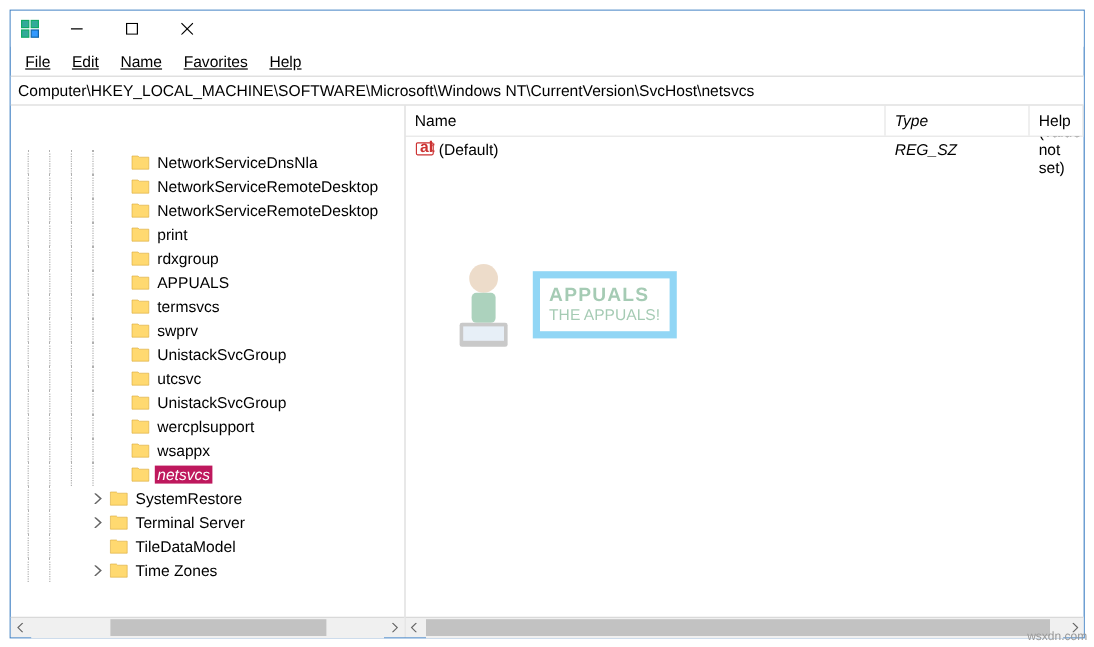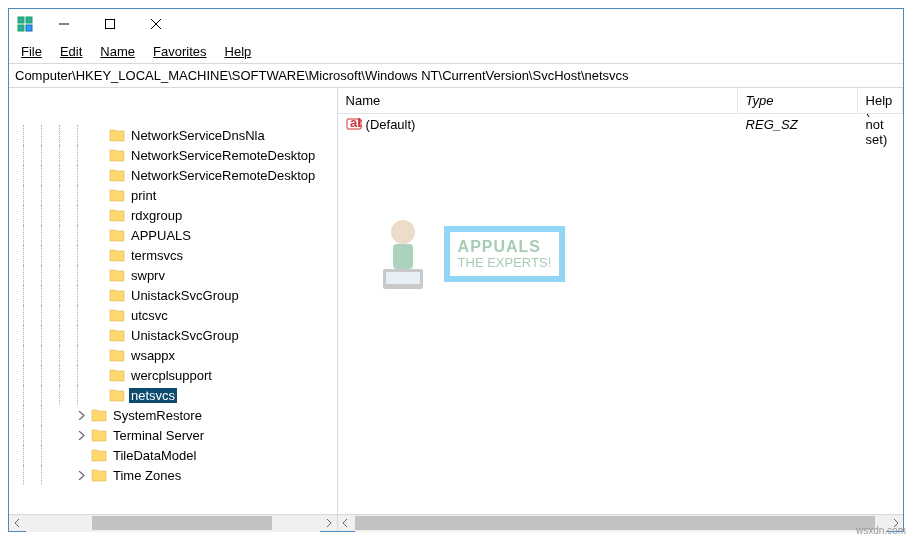--- a/index.html
+++ b/index.html
@@ -14,21 +14,21 @@
 .menubar { height: 24px; display: flex; align-items: center; padding: 0 4px; gap: 2px; }
 .menu-item { padding: 2px 8px; font-size: 13px; text-decoration: underline; }
 .addressbar { border-top: 1px solid #d9d9d9; border-bottom: 1px solid #d9d9d9; padding: 4px 6px; font-size: 13px; background: #fff; }
 .content { flex: 1; display: flex; min-height: 0; }
 .tree-pane { width: 330px; border-right: 1px solid #d9d9d9; display: flex; flex-direction: column; position: relative; }
 .tree-scroll { flex: 1; overflow: hidden; padding: 2px 0 0 0; margin-top: 35px; }
 .tree-node { display: flex; align-items: center; height: 20px; white-space: nowrap; font-size: 13px; color: #000; }
 .tree-node .expander { width: 16px; height: 16px; display: inline-flex; align-items: center; justify-content: center; margin: 0 2px 0 0; }
 .tree-node .folder-icon { width: 16px; height: 14px; margin-right: 4px; }
 .tree-node .label { padding: 0 2px; }
-.tree-node .label.selected { background: #0c4a6e; color: #fff; }
+.tree-node .label.selected { background: #be185d; color: #fff; font-style: italic; }
 .hscroll-bar { height: 17px; background: #f0f0f0; border-top: 1px solid #d9d9d9; display: flex; align-items: center; }
 .hscroll-bar .arrow { width: 17px; height: 17px; display:flex; align-items:center; justify-content:center; }
 .hscroll-bar .track { flex: 1; height: 17px; background: #f0f0f0; position: relative; }
 .hscroll-bar .thumb { position: absolute; top: 1px; height: 14px; background: #c2c2c2; }
 .list-pane { flex: 1; display: flex; flex-direction: column; }
 .list-header { display: flex; border-bottom: 1px solid #e5e5e5; height: 26px; align-items: center; }
 .list-header .col { padding: 0 8px; font-size: 13px; height: 100%; display: flex; align-items: center; border-right: 1px solid #e5e5e5; }
 .list-body { flex: 1; position: relative; overflow: hidden; }
 .list-row { display: flex; align-items: center; height: 20px; padding: 0 0 0 6px; font-size: 13px; }
 .list-row .cell { padding: 0 2px; }
@@ -236,34 +236,34 @@
             <span style="display:inline-block;width:82px;position:relative;height:100%;">
               <span style="position:absolute;left:14px;top:0;bottom:0;border-left:1px dotted #b0b0b0"></span>
               <span style="position:absolute;left:32px;top:0;bottom:0;border-left:1px dotted #b0b0b0"></span>
               <span style="position:absolute;left:50px;top:0;bottom:0;border-left:1px dotted #b0b0b0"></span>
               <span style="position:absolute;left:68px;top:0;bottom:0;border-left:1px dotted #b0b0b0"></span>
             </span>
             <span class="expander"></span>
             <span class="folder-icon"><svg viewBox="0 0 16 14">
                 <path d="M1 2 h5 l1 1 h8 v10 h-14 z" fill="#ffd970" stroke="#d9a93a" stroke-width="0.5"></path>
               </svg></span>
+            <span class="label">wercplsupport</span>
+          </div>
+          <div class="tree-node">
+            <span style="display:inline-block;width:82px;position:relative;height:100%;">
+              <span style="position:absolute;left:14px;top:0;bottom:0;border-left:1px dotted #b0b0b0"></span>
+              <span style="position:absolute;left:32px;top:0;bottom:0;border-left:1px dotted #b0b0b0"></span>
+              <span style="position:absolute;left:50px;top:0;bottom:0;border-left:1px dotted #b0b0b0"></span>
+              <span style="position:absolute;left:68px;top:0;bottom:0;border-left:1px dotted #b0b0b0"></span>
+            </span>
+            <span class="expander"></span>
+            <span class="folder-icon"><svg viewBox="0 0 16 14">
+                <path d="M1 2 h5 l1 1 h8 v10 h-14 z" fill="#ffd970" stroke="#d9a93a" stroke-width="0.5"></path>
+              </svg></span>
             <span class="label">wsappx</span>
-          </div>
-          <div class="tree-node">
-            <span style="display:inline-block;width:82px;position:relative;height:100%;">
-              <span style="position:absolute;left:14px;top:0;bottom:0;border-left:1px dotted #b0b0b0"></span>
-              <span style="position:absolute;left:32px;top:0;bottom:0;border-left:1px dotted #b0b0b0"></span>
-              <span style="position:absolute;left:50px;top:0;bottom:0;border-left:1px dotted #b0b0b0"></span>
-              <span style="position:absolute;left:68px;top:0;bottom:0;border-left:1px dotted #b0b0b0"></span>
-            </span>
-            <span class="expander"></span>
-            <span class="folder-icon"><svg viewBox="0 0 16 14">
-                <path d="M1 2 h5 l1 1 h8 v10 h-14 z" fill="#ffd970" stroke="#d9a93a" stroke-width="0.5"></path>
-              </svg></span>
-            <span class="label">wercplsupport</span>
           </div>
           <div class="tree-node">
             <span style="display:inline-block;width:82px;position:relative;height:100%;">
               <span style="position:absolute;left:14px;top:0;bottom:0;border-left:1px dotted #b0b0b0"></span>
               <span style="position:absolute;left:32px;top:0;bottom:0;border-left:1px dotted #b0b0b0"></span>
               <span style="position:absolute;left:50px;top:0;bottom:0;border-left:1px dotted #b0b0b0"></span>
               <span style="position:absolute;left:68px;top:0;bottom:0;border-left:1px dotted #b0b0b0"></span>
             </span>
             <span class="expander"></span>
             <span class="folder-icon"><svg viewBox="0 0 16 14">
@@ -367,21 +367,21 @@
         </div>
         <div class="watermark">
           <svg width="70" height="80" viewBox="0 0 70 80">
               <circle cx="35" cy="18" r="12" fill="#d9b38c"></circle>
               <rect x="25" y="30" width="20" height="25" rx="4" fill="#4a9d6f"></rect>
               <rect x="15" y="55" width="40" height="20" rx="2" fill="#888"></rect>
               <rect x="18" y="58" width="34" height="12" fill="#cde"></rect>
             </svg>
           <div class="wm-box">
             <div class="wm-title">APPUALS</div>
-            <div>THE EXPERTS!</div>
+            <div>THE APPUALS!</div>
           </div>
         </div>
       </div>
       <div class="hscroll-bar">
         <div class="arrow">
             <svg width="8" height="8" viewBox="0 0 8 8">
               <path d="M5 0 L1 4 L5 8" fill="none" stroke="#666"></path>
             </svg>
           </div>
         <div class="track">

